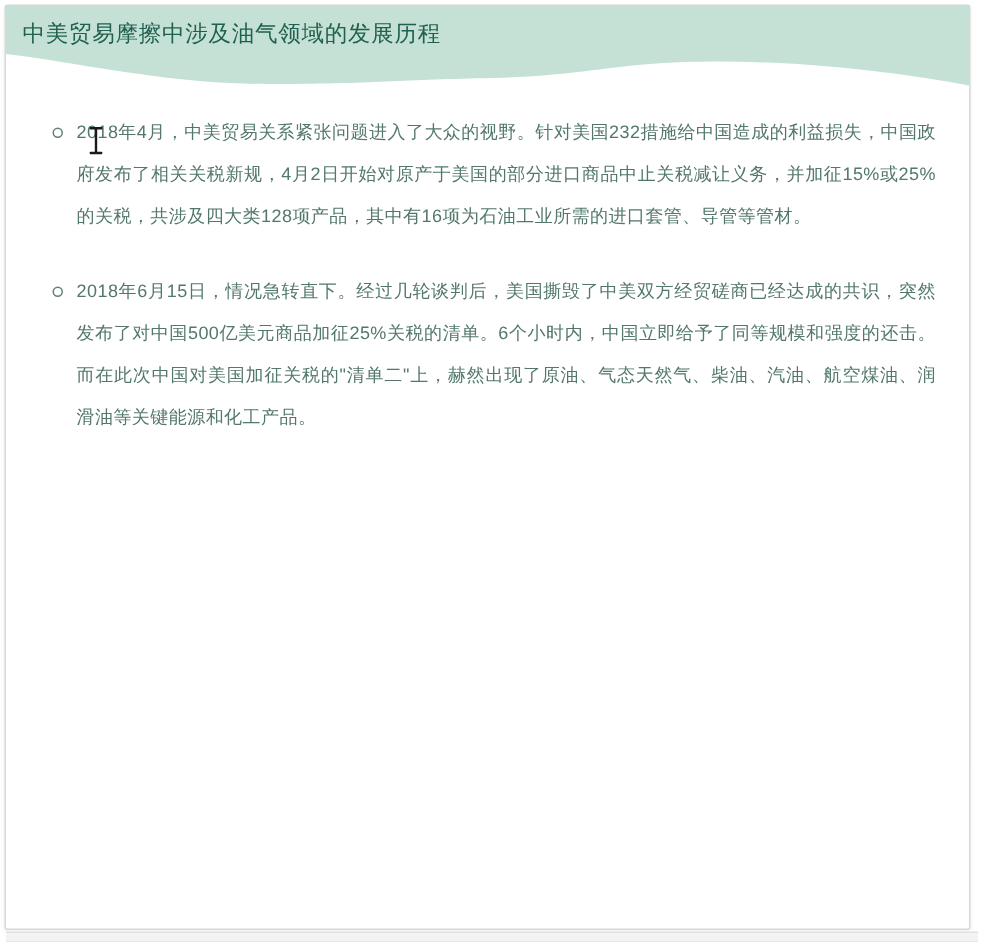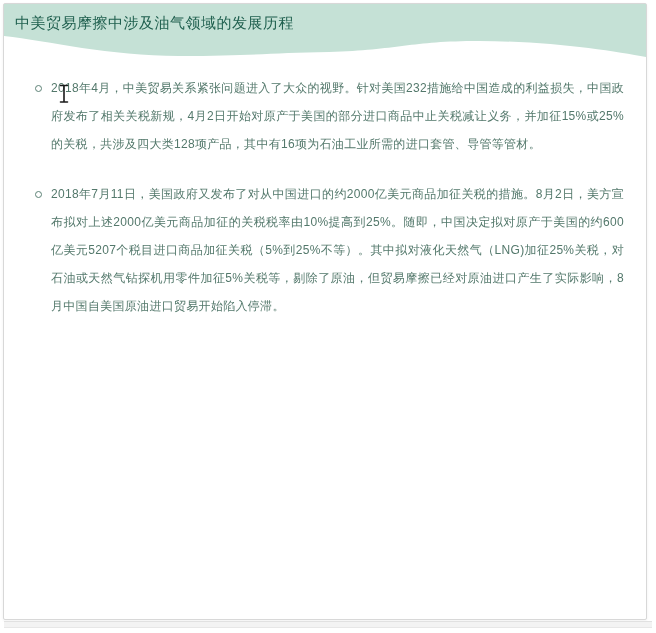--- a/index.html
+++ b/index.html
@@ -58,21 +58,21 @@
     <div class="page-title">中美贸易摩擦中涉及油气领域的发展历程</div>
   </div>
 
   <ul class="timeline-list">
     <li class="list-item">
       <span class="bullet-icon"></span>
       <span class="item-text">2018年4月，中美贸易关系紧张问题进入了大众的视野。针对美国232措施给中国造成的利益损失，中国政府发布了相关关税新规，4月2日开始对原产于美国的部分进口商品中止关税减让义务，并加征15%或25%的关税，共涉及四大类128项产品，其中有16项为石油工业所需的进口套管、导管等管材。</span>
     </li>
     <li class="list-item">
       <span class="bullet-icon"></span>
-      <span class="item-text">2018年7月11日，美国政府又发布了对从中国进口的约2000亿美元商品加征关税的措施。8月2日，美方宣布拟对上述2000亿美元商品加征的关税税率由10%提高到25%。随即，中国决定拟对原产于美国的约600亿美元5207个税目进口商品加征关税（5%到25%不等）。其中拟对液化天然气（LNG)加征25%关税，对石油或天然气钻探机用零件加征5%关税等，剔除了原油，但贸易摩擦已经对原油进口产生了实际影响，8月中国自美国原油进口贸易开始陷入停滞。</span>
+      <span class="item-text">2018年6月15日，情况急转直下。经过几轮谈判后，美国撕毁了中美双方经贸磋商已经达成的共识，突然发布了对中国500亿美元商品加征25%关税的清单。6个小时内，中国立即给予了同等规模和强度的还击。而在此次中国对美国加征关税的"清单二"上，赫然出现了原油、气态天然气、柴油、汽油、航空煤油、润滑油等关键能源和化工产品。</span>
     </li>
   </ul>
 
 </div>
 
 <div class="next-card-strip-a"></div>
 <div class="next-card-strip-b"></div>
 
 <svg class="text-cursor" width="14" height="20" viewBox="0 0 14 20" aria-hidden="true">
   <path d="M3.5,1.5 H10.5 M7,1.5 V18 M3.5,18 H10.5" stroke="#1a1a1a" stroke-width="1.6" fill="none" stroke-linecap="round"></path>

